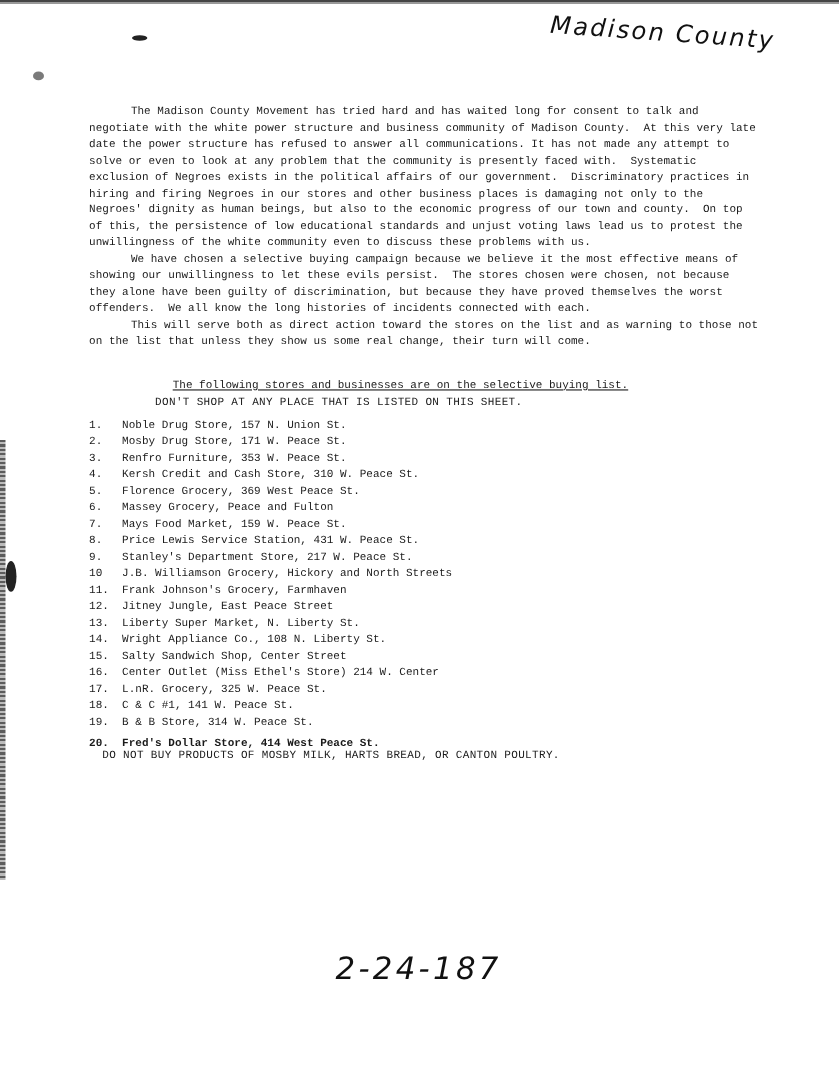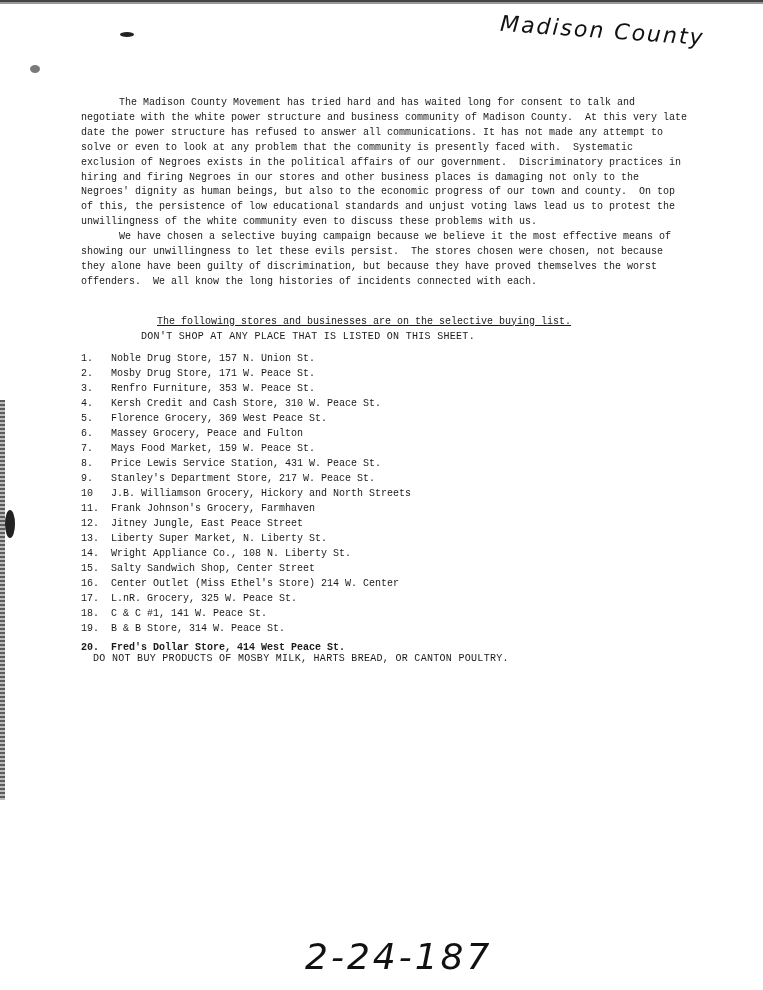--- a/index.html
+++ b/index.html
@@ -10,21 +10,21 @@
   .topbar { position: absolute; left: 0; top: 0; width: 763px; height: 6px;
     background: linear-gradient(#444 0 2px, #999 2px 4px, transparent 4px); }
   .leftedge { position: absolute; left: 0; top: 400px; width: 5px; height: 400px;
     background: repeating-linear-gradient(#333 0 2px, #aaa 2px 4px); opacity: .8; }
   .speck { position: absolute; background: #222; border-radius: 50%; }
   .handwritten {
     position: absolute; font-family: "DejaVu Sans", sans-serif; font-style: italic;
     color: #111; letter-spacing: 2px;
   }
   .hw-title { left: 500px; top: 18px; font-size: 22px; transform: rotate(4deg); }
-  .hw-num { left: 305px; top: 936px; font-size: 36px; letter-spacing: 3px; }
+  .hw-num { left: 305px; top: 864px; font-size: 28px; letter-spacing: 3px; }
   .doc { position: absolute; left: 81px; top: 96px; width: 610px; font-size: 10px; line-height: 14.9px; }
   .para { margin: 0; white-space: pre-wrap; }
   .heading { margin-top: 25px; text-decoration: underline; }
   .heading .first { padding-left: 76px; }
   .warning { padding-left: 60px; letter-spacing: .3px; }
   .list { list-style: none; margin: 6px 0 0 0; padding: 0; }
   .list li { display: flex; line-height: 15px; }
   .list .num { width: 30px; flex: none; }
   .footer-note { padding-left: 12px; letter-spacing: .3px; margin-top: -3px; }
 </style>
@@ -35,20 +35,21 @@
 <div class="leftedge"></div>
 <div class="speck" style="left:120px;top:32px;width:14px;height:5px"></div>
 <div class="speck" style="left:30px;top:65px;width:10px;height:8px;opacity:.6"></div>
 <div class="speck" style="left:5px;top:510px;width:10px;height:28px"></div>
 
 <div class="handwritten hw-title">Madison County</div>
 
 <div class="doc">
   <p class="para"><span style="padding-left:38px"></span><span>The Madison County Movement has tried hard and has waited long for consent to talk and negotiate with the white power structure and business community of Madison County.  At this very late date the power structure has refused to answer all communications. It has not made any attempt to solve or even to look at any problem that the community is presently faced with.  Systematic exclusion of Negroes exists in the political affairs of our government.  Discriminatory practices in hiring and firing Negroes in our stores and other business places is damaging not only to the Negroes' dignity as human beings, but also to the economic progress of our town and county.  On top of this, the persistence of low educational standards and unjust voting laws lead us to protest the unwillingness of the white community even to discuss these problems with us.</span></p>
   <p class="para"><span style="padding-left:38px"></span><span>We have chosen a selective buying campaign because we believe it the most effective means of showing our unwillingness to let these evils persist.  The stores chosen were chosen, not because they alone have been guilty of discrimination, but because they have proved themselves the worst offenders.  We all know the long histories of incidents connected with each.</span></p>
+  <p class="para"><span style="padding-left:38px"></span><span>This will serve both as direct action toward the stores on the list and as warning to those not on the list that unless they show us some real change, their turn will come.</span></p>
 
   <p class="para heading"><span class="first"></span><span>The following stores and businesses are on the selective buying list.</span></p>
   <p class="para warning">DON'T SHOP AT ANY PLACE THAT IS LISTED ON THIS SHEET.</p>
 
   <ul class="list" id="store-list">
       <li>
         <span class="num">1.</span>
         <span>Noble Drug Store, 157 N. Union St.</span>
       </li>
       <li>

